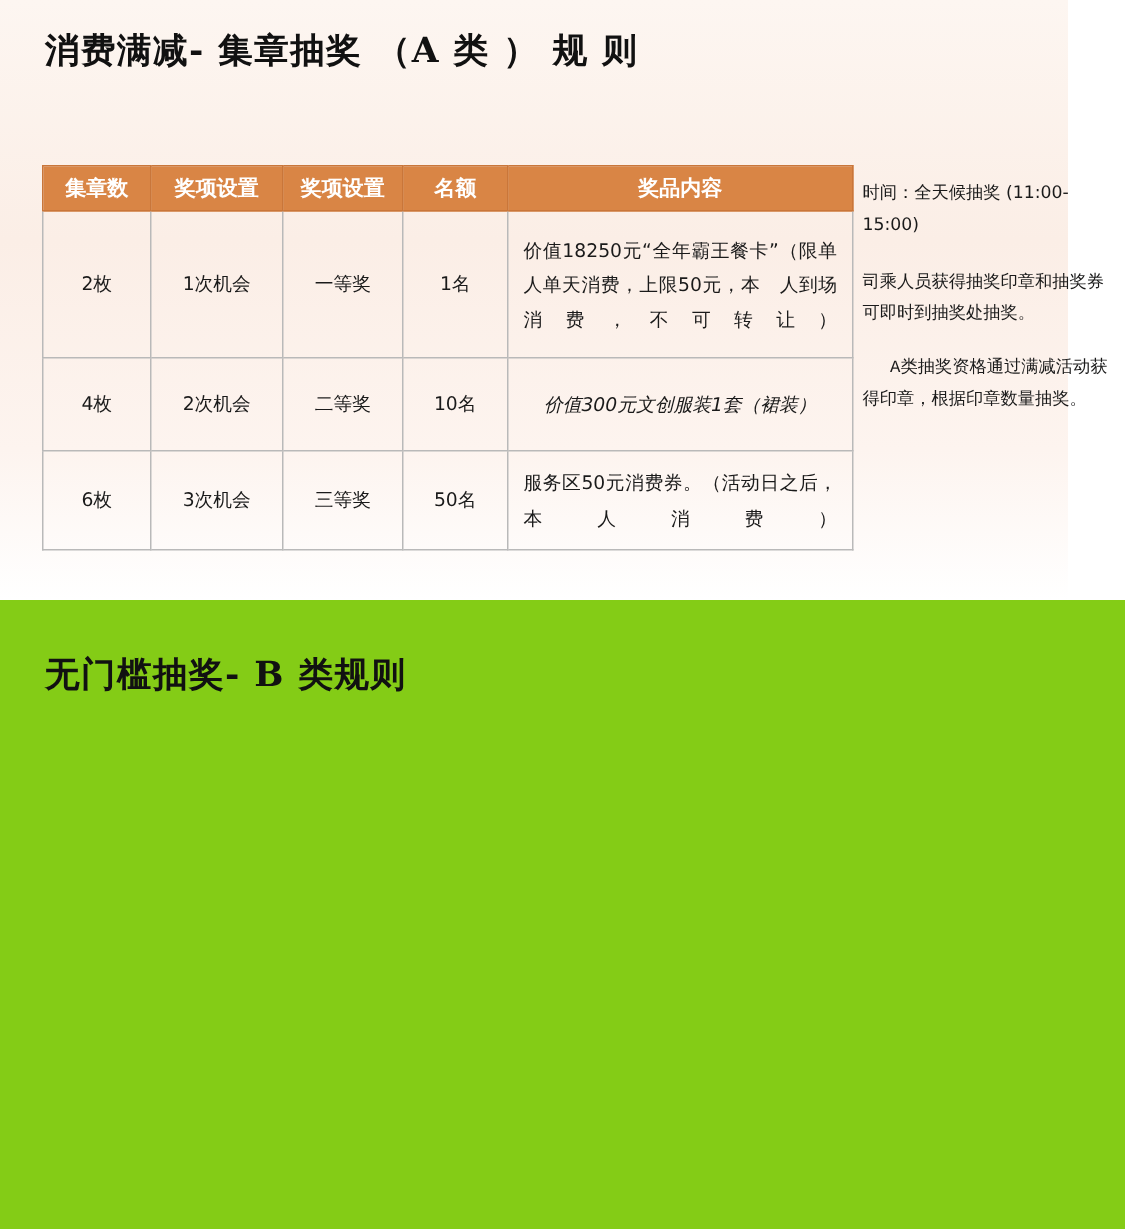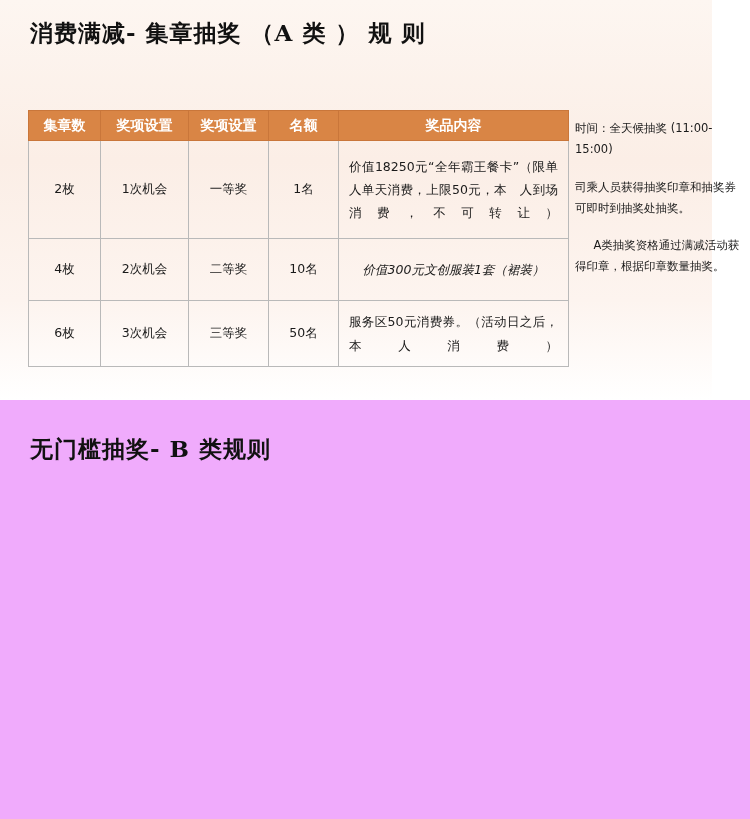--- a/index.html
+++ b/index.html
@@ -25,21 +25,21 @@
     position: relative;
     width: 712px;
     height: 400px;
     background: linear-gradient(180deg, #fdf6f1 0%, #fbeee6 40%, #fdf4ef 75%, #ffffff 100%);
     box-sizing: border-box;
   }
   .section-b {
     position: relative;
     width: 750px;
     height: 419px;
-    background: #f0abfc;
+    background: #84cc16;
     box-sizing: border-box;
   }
 
   .title-a {
     position: absolute;
     left: 30px;
     top: 18px;
     font-size: 23px;
     font-weight: bold;
     letter-spacing: 1px;
@@ -107,20 +107,21 @@
     width: 165px;
     font-size: 11.5px;
     line-height: 1.85;
     color: #1a1a1a;
   }
   .note-a p {
     margin: 0 0 16px 0;
   }
   .note-a p.indent {
     text-indent: 1.6em;
+    font-family: Liberation Mono, monospace;
   }
   .gap-divider {
     position: absolute;
     left: 0;
     top: 400px;
     width: 750px;
     height: 2px;
     background: #ffffff;
   }
 </style>

